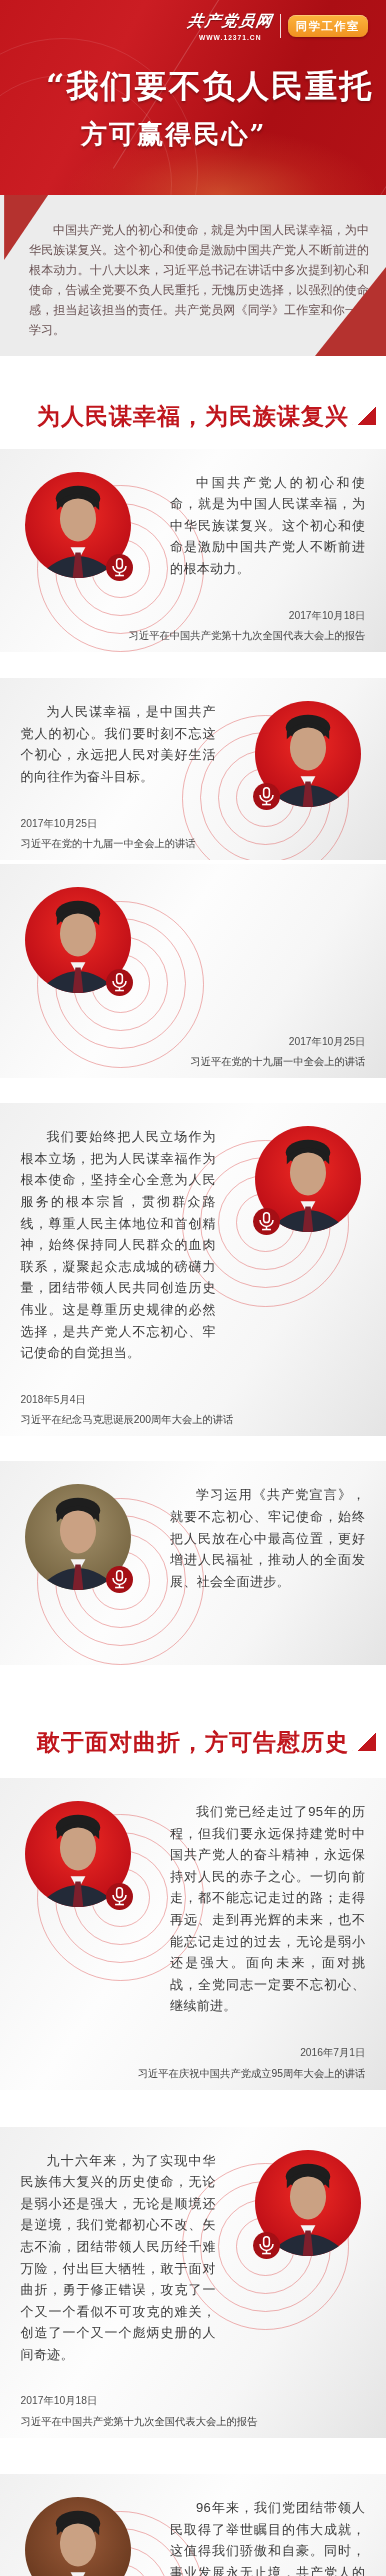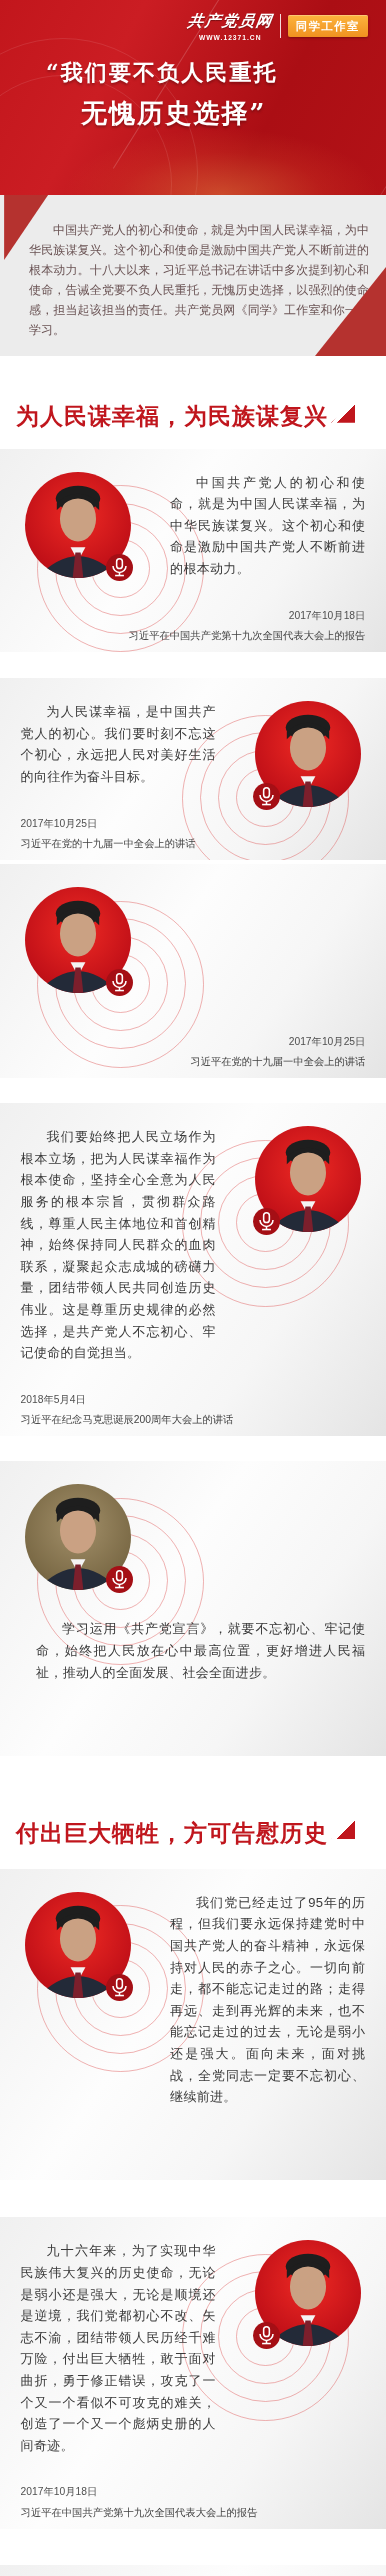--- a/index.html
+++ b/index.html
@@ -18,41 +18,41 @@
   .header .arc.a1{left:-72px;bottom:-113px;width:268px;height:268px;}
   .header .arc.a2{left:-46px;bottom:-98px;width:216px;height:216px;}
 
   .brand{position:absolute;top:11.3px;right:18.5px;display:flex;align-items:center;gap:7.2px;}
   .brand-logo{color:#fff;text-align:center;cursor:pointer;}
   .brand-logo .cn{font-family:"DejaVu Serif",serif;font-style:italic;font-weight:bold;
     font-size:15.5px;letter-spacing:1.5px;transform:skewX(-8deg);text-shadow:0 0.5px 1px rgba(0,0,0,.35);}
   .brand-logo .url{font-size:6.7px;font-weight:bold;letter-spacing:1px;margin-top:1.5px;}
   .brand-divider{width:1px;height:24px;background:rgba(255,255,255,.85);}
   .badge{background:linear-gradient(#fcb43e,#f09120);color:#fff;font-size:11.3px;font-weight:bold;
-    letter-spacing:1.5px;padding:3.6px 7.7px;border-radius:2px;cursor:pointer;
+    letter-spacing:1.5px;padding:3.6px 7.7px;border-radius:8px;cursor:pointer;
     box-shadow:inset 0 0.5px 0 rgba(255,255,255,.55),0 1px 2.6px rgba(0,0,0,.3);}
 
   .header-title{position:absolute;left:0;top:44px;width:100%;color:#fff;
     font-family:"DejaVu Serif",serif;font-weight:bold;text-shadow:0 1.5px 2.6px rgba(0,0,0,.28);}
   .header-title .l1{font-size:24px;letter-spacing:2.6px;margin-left:58px;}
-  .header-title .l2{font-size:22px;letter-spacing:2.1px;margin-left:46px;margin-top:14px;}
+  .header-title .l2{font-size:32px;letter-spacing:2.1px;margin-left:46px;margin-top:21px;}
   .header-title .l3{font-size:26px;letter-spacing:2.1px;margin-left:81px;margin-top:8.2px;}
 
   
   .intro{position:relative;height:161px;background:#ececec;box-sizing:border-box;padding:25px 17.5px 0 29px;}
   .intro .tri-tl{position:absolute;top:0;left:4.1px;width:44px;height:65px;background:#b5322f;
     clip-path:polygon(0 0,100% 0,0 100%);}
   .intro .tri-br{position:absolute;bottom:0;right:0;width:71px;height:89px;background:#b5322f;
     clip-path:polygon(100% 0,100% 100%,0 100%);}
   .intro p{margin:0;width:340px;font-size:12px;line-height:20px;color:#6a5354;
     text-indent:2em;text-align:justify;}
 
   
   .section{background:#fff;}
-  .sec-title{display:flex;gap:3px;margin-left:16px;margin-bottom:20.6px;
+  .sec-title{display:flex;align-items:flex-end;gap:3px;margin-left:37px;margin-bottom:20.6px;
     color:#c0161d;font-family:"DejaVu Serif",serif;font-weight:bold;font-size:23px;letter-spacing:1px;line-height:25px;}
   .sec-title .tri{width:24px;height:19.6px;margin-bottom:2.6px;flex:0 0 auto;
     background:linear-gradient(135deg,#c0161d 46%,#fff 46%,#fff 57%,#c0161d 57%);
     clip-path:polygon(100% 0,100% 100%,0 100%);}
   .sec1{padding-top:28px;}
   .sec2{padding-top:45px;}
   .sec2 .sec-title,.sec3 .sec-title{margin-bottom:24px;}
 
   
   .card{position:relative;display:flex;box-sizing:border-box;padding:23px 20.6px 20.6px 20.6px;overflow:hidden;
@@ -88,21 +88,21 @@
   .card.right .quote{margin-right:15.5px;}
 
   .meta{position:absolute;bottom:9px;z-index:1;}
   .card.left  .meta{right:20.6px;text-align:right;}
   .card.right .meta{left:20.6px;text-align:left;}
   .meta .date{font-size:10.3px;color:#4f4f4f;}
   .meta .source{font-size:10.3px;color:#424242;margin-top:6.7px;}
 
   
   .ch1{min-height:170px;} .ch2{min-height:170px;margin-top:26px;} .ch3{min-height:214px;margin-top:4.1px;}
-  .ch4{min-height:273px;margin-top:25px;} .ch5{min-height:167px;margin-top:25px;flex-direction:column;}
+  .ch4{min-height:273px;margin-top:25px;} .ch5{min-height:167px;margin-top:25px;}
   .ch6{min-height:233px;} .ch7{min-height:268px;margin-top:37px;} .ch8{min-height:232px;margin-top:36px;}
 </style>
 </head>
 <body>
 
 <svg width="0" height="0" style="position:absolute">
   <defs>
     <radialGradient id="gradRed" cx="50%" cy="40%" r="75%">
       <stop offset="0%" stop-color="#ee2a24"></stop>
         <stop offset="70%" stop-color="#c31118"></stop>
@@ -134,21 +134,21 @@
       <div class="brand-logo">
         <div class="cn">共产党员网</div>
         <div class="url">WWW.12371.CN</div>
       </div>
       <div class="brand-divider"></div>
       <div class="badge">同学工作室</div>
     </div>
 
     <div class="header-title">
       <div class="l2">“我们要不负人民重托</div>
-      <div class="l3">无愧历史选择”</div>
+      <div class="l3">方可赢得民心”</div>
     </div>
   </header>
 
   <section class="intro">
     <div class="tri-tl"></div>
     <div class="tri-br"></div>
     <p>中国共产党人的初心和使命，就是为中国人民谋幸福，为中华民族谋复兴。这个初心和使命是激励中国共产党人不断前进的根本动力。十八大以来，习近平总书记在讲话中多次提到初心和使命，告诫全党要不负人民重托，无愧历史选择，以强烈的使命感，担当起该担当的责任。共产党员网《同学》工作室和你一起学习。</p>
   </section>
 
   <section class="section sec1">
@@ -314,21 +314,21 @@
         </svg>
       </div>
     </div>
     <p class="quote">学习运用《共产党宣言》，就要不忘初心、牢记使命，始终把人民放在心中最高位置，更好增进人民福祉，推动人的全面发展、社会全面进步。</p>
   </article>
 </div>
   </section>
 
   <section class="section sec2">
     <h2 class="sec-title">
-      <span>付出巨大牺牲，方可告慰历史</span>
+      <span>敢于面对曲折，方可告慰历史</span>
       <span class="tri"></span>
     </h2>
     <div class="cards">
   <article class="card left ch6">
     <div class="photo-wrap">
       <span class="ripple rp4"></span>
       <span class="ripple rp3"></span>
       <span class="ripple rp2"></span>
       <span class="ripple rp1"></span>
       <div class="photo photo-red">
@@ -345,20 +345,24 @@
       <div class="mic">
         <svg viewBox="0 0 52 52">
           <rect x="20.5" y="9" width="11" height="19" rx="5.5" fill="none" stroke="#fff" stroke-width="3"></rect>
           <path d="M13.5 23 a12.5 12.5 0 0 0 25 0" fill="none" stroke="#fff" stroke-width="3"></path>
           <line x1="26" y1="35.5" x2="26" y2="41.5" stroke="#fff" stroke-width="3"></line>
           <line x1="17.5" y1="41.5" x2="34.5" y2="41.5" stroke="#fff" stroke-width="3"></line>
         </svg>
       </div>
     </div>
     <p class="quote">我们党已经走过了95年的历程，但我们要永远保持建党时中国共产党人的奋斗精神，永远保持对人民的赤子之心。一切向前走，都不能忘记走过的路；走得再远、走到再光辉的未来，也不能忘记走过的过去，无论是弱小还是强大。面向未来，面对挑战，全党同志一定要不忘初心、继续前进。</p>
+    <div class="meta">
+      <div class="date">2016年7月1日</div>
+      <div class="source">习近平在庆祝中国共产党成立95周年大会上的讲话</div>
+    </div>
   </article>
 
   <article class="card right ch7">
     <div class="photo-wrap">
       <span class="ripple rp4"></span>
       <span class="ripple rp3"></span>
       <span class="ripple rp2"></span>
       <span class="ripple rp1"></span>
       <div class="photo photo-red">
         <svg viewBox="0 0 200 200">

